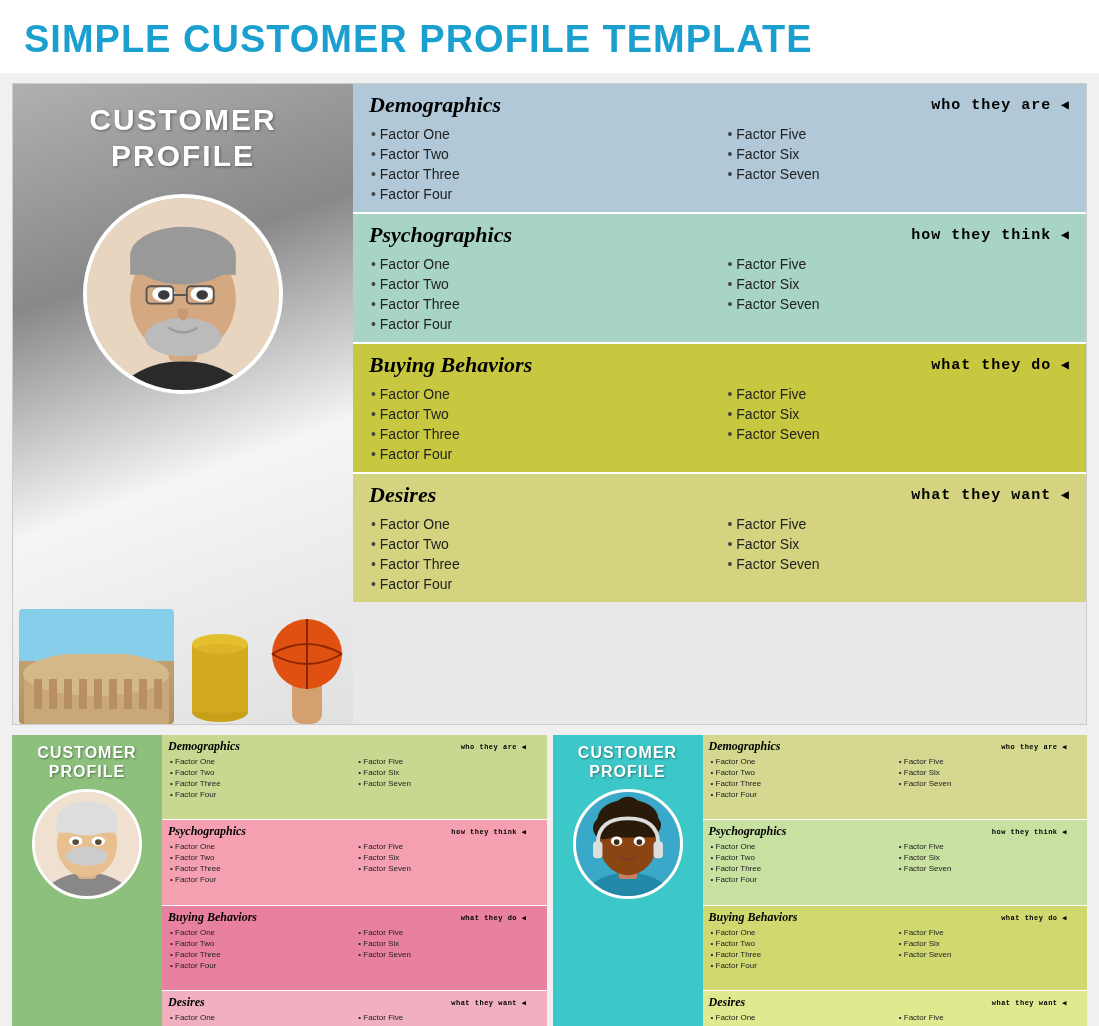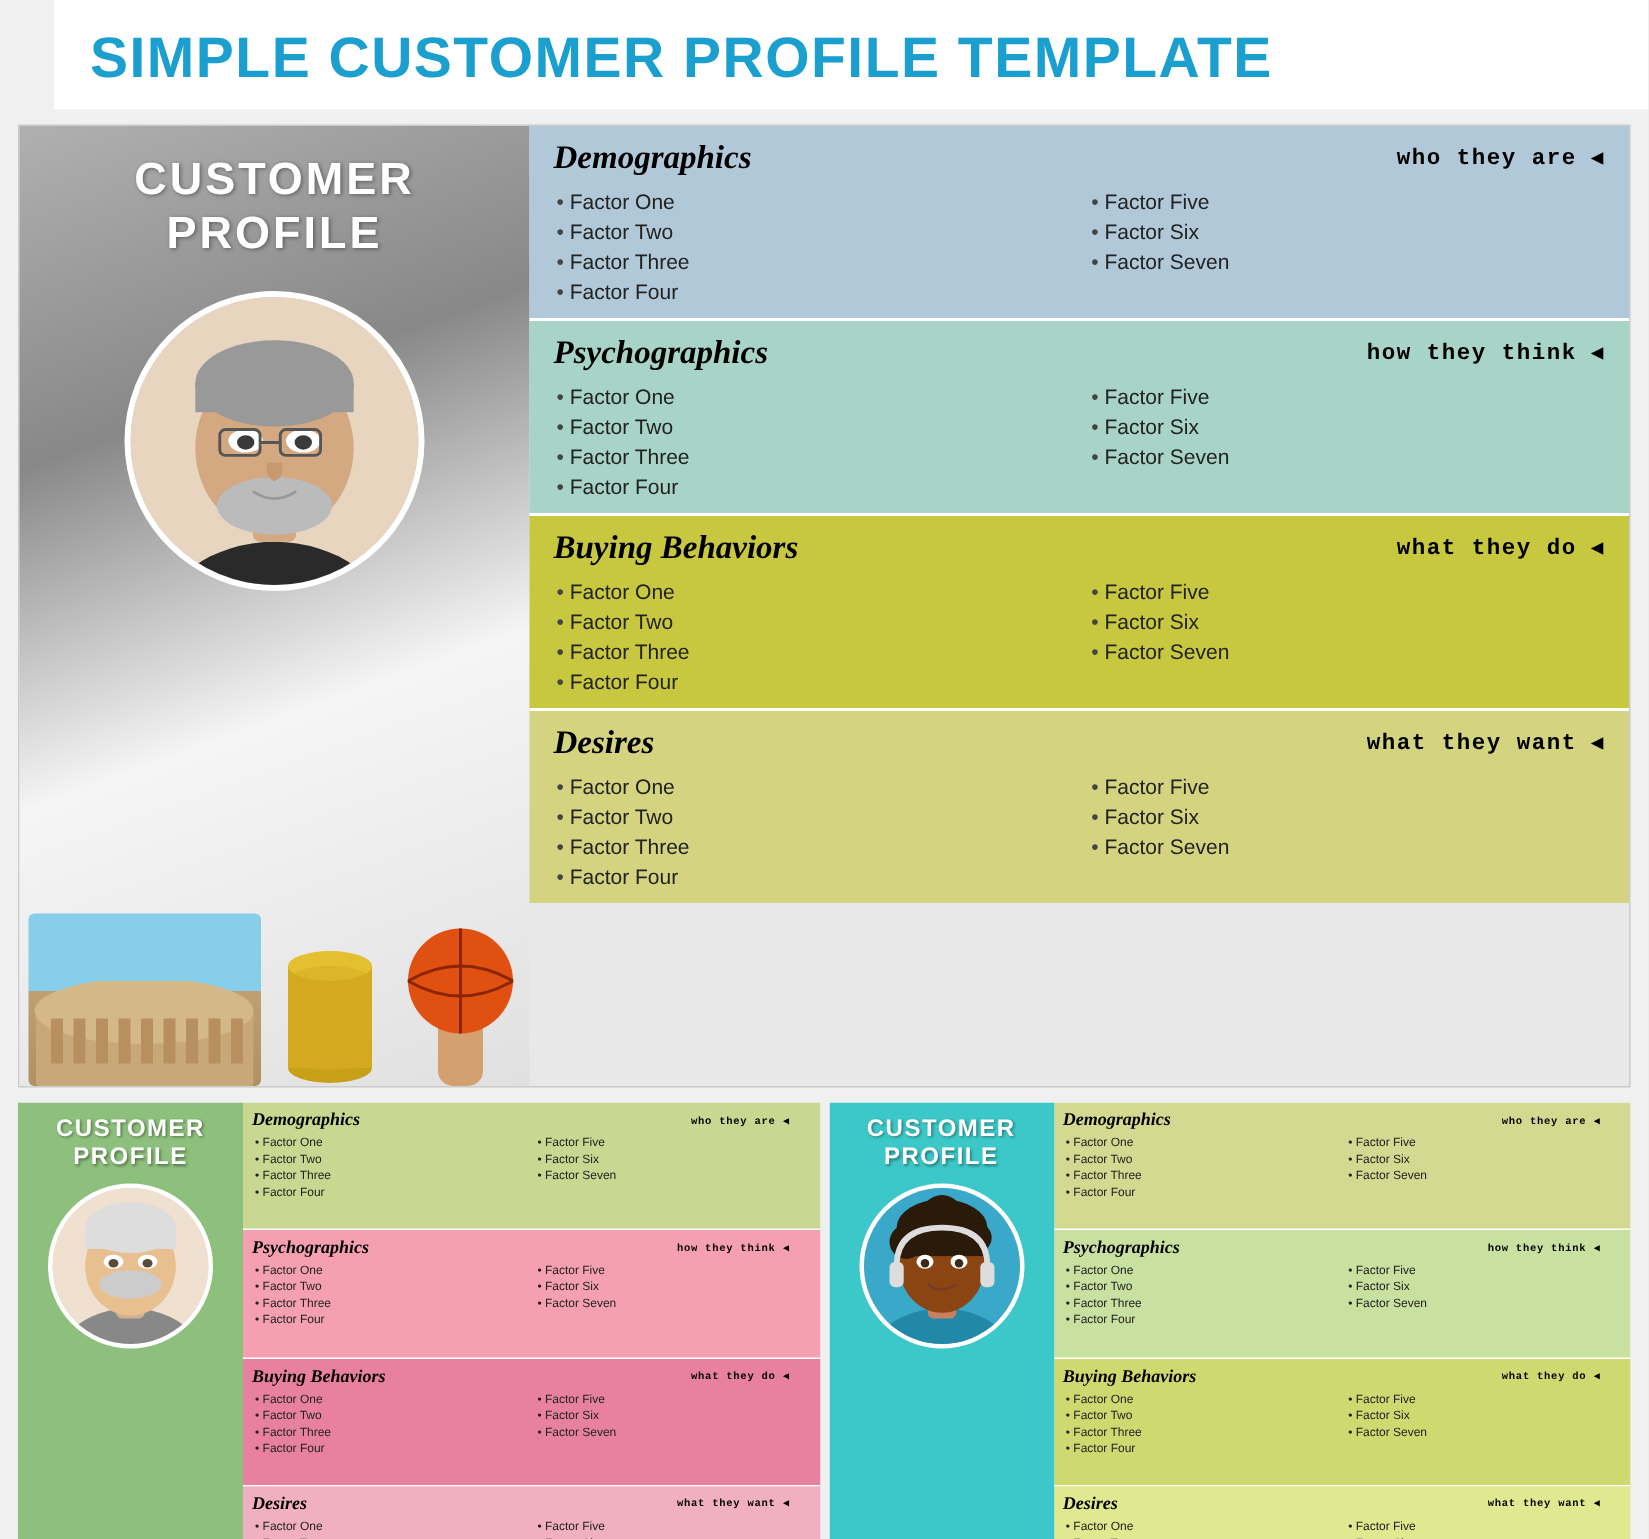--- a/index.html
+++ b/index.html
@@ -13,21 +13,20 @@
 
     
     .page-title {
       background: white;
       padding: 18px 24px 12px 24px;
       font-size: 38px;
       font-weight: 900;
       color: #1a9fcf;
       letter-spacing: 1px;
       text-transform: uppercase;
-      margin-left: 36px;
     }
 
     
     .main-card {
       display: flex;
       width: 1075px;
       margin: 10px auto 10px auto;
       background: #e8e8e8;
       border: 1px solid #ccc;
     }

